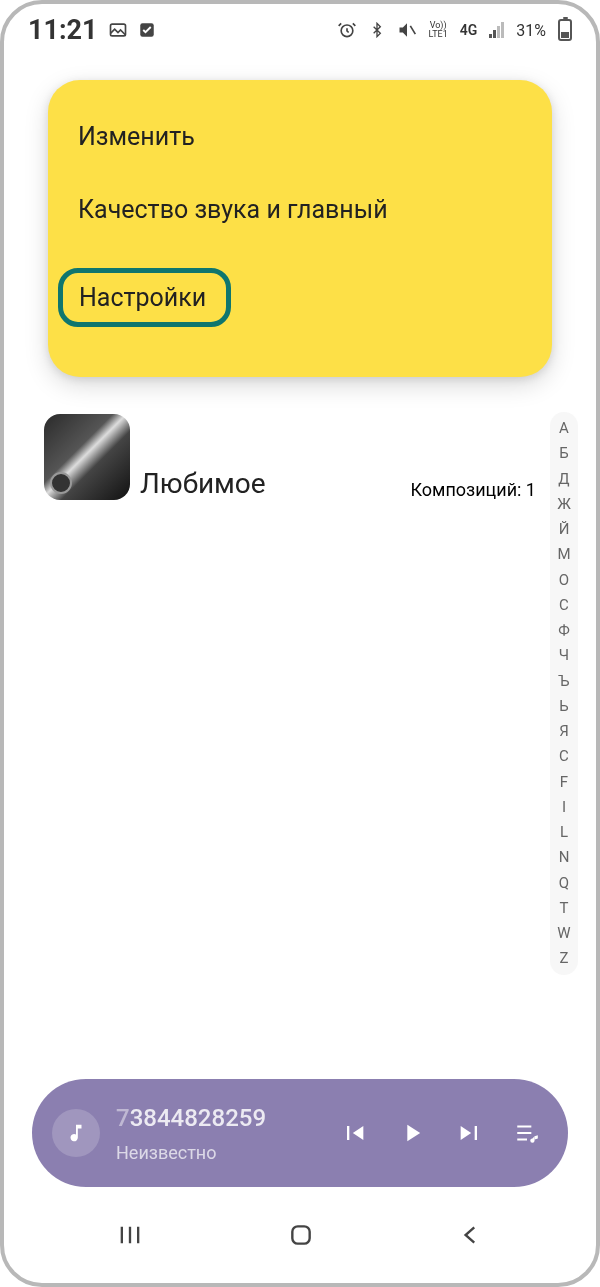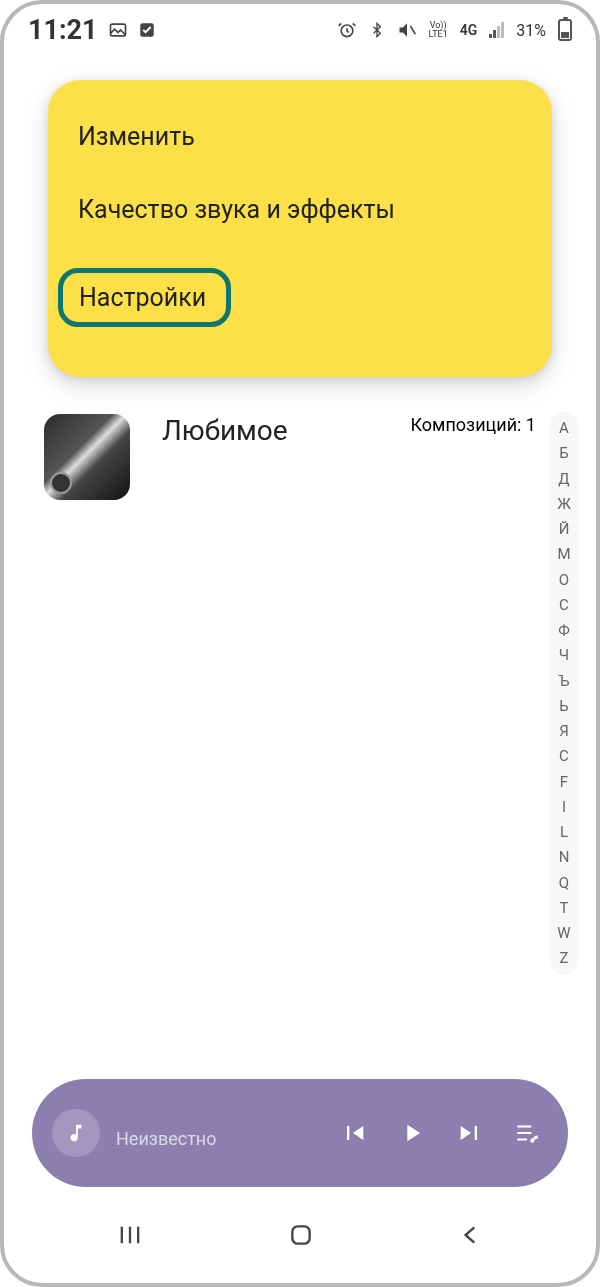--- a/index.html
+++ b/index.html
@@ -74,22 +74,22 @@
   }
 
   .list-area {
     position: absolute;
     top: 410px;
     left: 40px;
     right: 60px;
   }
   .playlist-row {
     display: flex;
-    align-items: flex-start;
-    gap: 32px;
+    align-items: flex-end;
+    gap: 10px;
   }
   .album-art {
     width: 86px; height: 86px;
     border-radius: 16px;
     background: linear-gradient(135deg, #2a2a2a 0%, #555 40%, #ddd 48%, #444 60%, #111 100%);
     position: relative;
     overflow: hidden;
   }
   .album-art::after {
     content:"";
@@ -236,21 +236,21 @@
           <i></i>
         </span>
     </span>
     <span style="font-size:16px;">31%</span>
     <span class="battery"></span>
   </div>
 </div>
 
 <div class="dropdown-menu">
   <div class="menu-item">Изменить</div>
-  <div class="menu-item">Качество звука и эффекты</div>
+  <div class="menu-item">Качество звука и главный</div>
   <div class="menu-item">
     <span class="highlight">Настройки</span>
   </div>
 </div>
 
 <div class="list-area">
   <div class="playlist-row">
     <div class="album-art"></div>
     <div class="playlist-title">Любимое</div>
     <div class="playlist-count">Композиций: 1</div>
@@ -282,20 +282,23 @@
     <span>Z</span>
   </div>
 
 <div class="player-bar">
   <div class="player-icon-circle">
     <svg width="22" height="22" viewBox="0 0 24 24" fill="#fff">
         <path d="M12 3v10.55A4 4 0 1014 17V7h4V3h-6z"></path>
       </svg>
   </div>
   <div class="player-text">
+    <div class="player-track">
+      <span class="faded">7</span><span>3844828259</span><span class="faded"></span>
+    </div>
     <div class="player-sub">Неизвестно</div>
   </div>
   <div class="player-controls">
     <span class="ctrl">
       <svg width="28" height="28" viewBox="0 0 24 24" fill="#fff">
           <path d="M6 6h2v12H6zM20 6v12l-9-6z"></path>
         </svg>
     </span>
     <span class="ctrl">
       <svg width="28" height="28" viewBox="0 0 24 24" fill="#fff">

